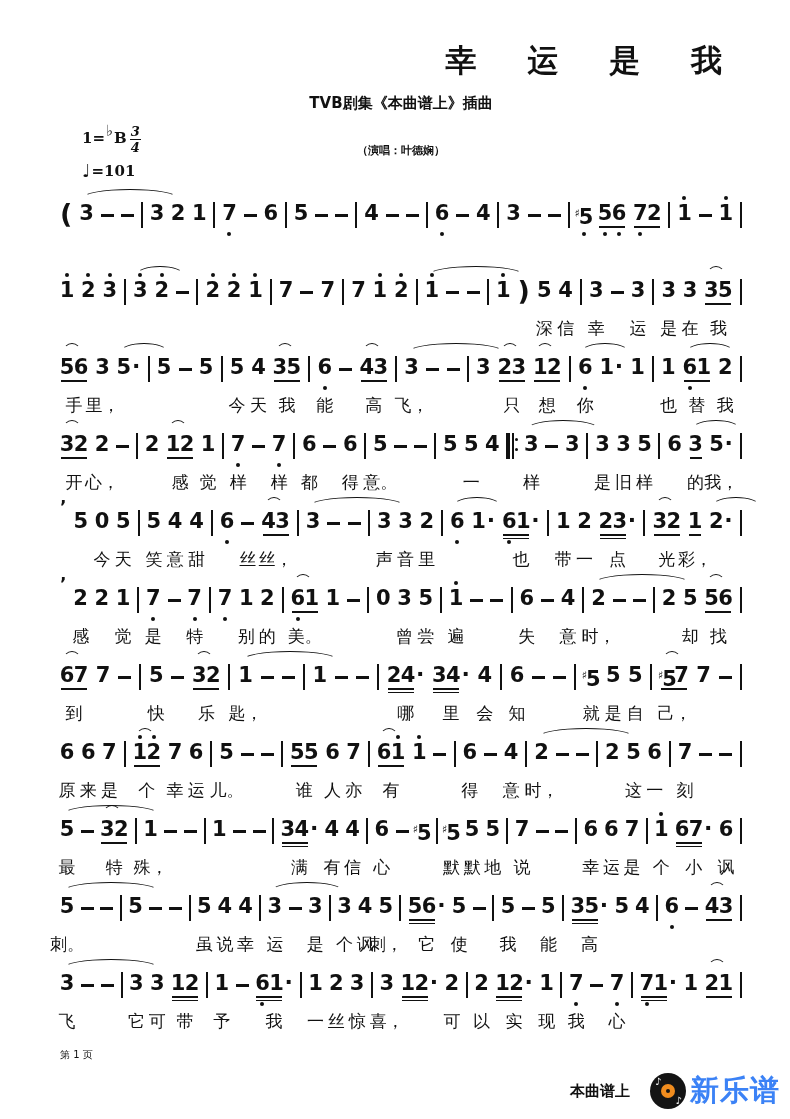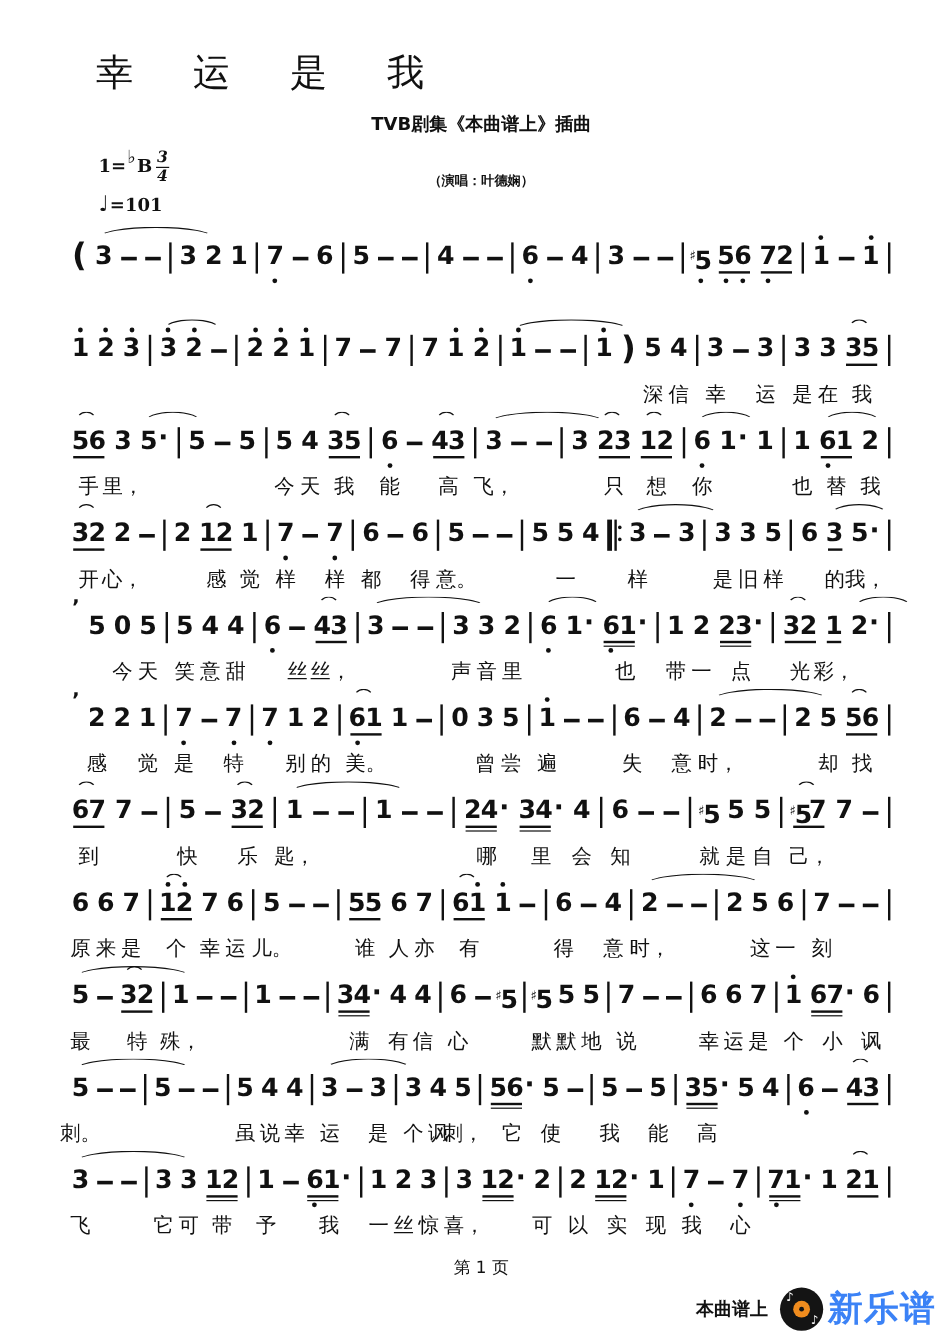--- a/index.html
+++ b/index.html
@@ -5,21 +5,21 @@
   * { margin:0; padding:0; box-sizing:border-box; }
   html,body { background:#ffffff; }
   body {
     width:790px; height:1119px; margin:0 auto; overflow:hidden;
     font-family:"DejaVu Sans","Liberation Sans",sans-serif; color:#111; position:relative;
   }
   .page { width:100%; height:100%; padding:0 48px 0 60px; position:relative; }
 
   
   .title {
-    text-align:left; padding-top:40px; font-size:31px; font-weight:normal;
+    text-align:right; padding-top:40px; font-size:31px; font-weight:bold;
     letter-spacing:20px; text-indent:20px;
     font-family:"DejaVu Serif","Liberation Serif",serif;
   }
   .subtitle { text-align:center; margin-top:12px; font-size:15px; font-weight:bold; }
   .headrow { position:relative; height:76px; margin-top:4px; }
   .keyblock { position:absolute; left:22px; top:6px; font-size:15px; font-weight:bold;
               font-family:"DejaVu Serif","Liberation Serif",serif; }
   .keyline { display:flex; align-items:center; }
   .flat { font-size:15px; position:relative; top:-7px; margin:0 1px; }
   .frac { display:inline-flex; flex-direction:column; align-items:center; margin-left:3px;
@@ -57,23 +57,23 @@
   .rb2 { position:absolute; left:5.5px; top:0; bottom:0; width:1.7px; background:#111; }
   .rdot { position:absolute; left:9px; width:3px; height:3px; border-radius:50%; background:#111; }
   .rdot1 { top:5px; } .rdot2 { top:15px; }
   .arc { position:absolute; top:-6px; left:3px; height:10px;
          border-top:1.7px solid #111; border-left:1px solid transparent; border-right:1px solid transparent;
          border-radius:50% 50% 0 0 / 90% 90% 0 0; }
   .lyr { position:absolute; top:45px; left:50%; transform:translateX(-50%);
          font-size:17px; font-weight:500; white-space:nowrap; }
 
   
-  .pageno { text-align:center; font-size:14px; margin-top:6px; }
+  .pageno { font-size:10px; margin-top:6px; }
   .brand { position:absolute; right:10px; bottom:8px; display:flex; align-items:center; }
-  .brandpre { font-size:15px; font-weight:bold; margin-right:10px; }
+  .brandpre { font-size:15px; font-weight:bold; margin-right:20px; }
   .record { width:36px; height:36px; border-radius:50%; background:#141414; position:relative;
             display:inline-block; margin-right:4px; }
   .rc { position:absolute; left:11px; top:11px; width:14px; height:14px; border-radius:50%;
         background:#f08c1e; }
   .rc::after { content:""; position:absolute; left:5px; top:5px; width:4px; height:4px;
                border-radius:50%; background:#141414; }
   .nglyph { position:absolute; left:5px; top:3px; color:#fff; font-size:10px; }
   .nglyph2 { left:auto; right:4px; top:auto; bottom:3px; }
   .brandname { font-size:29px; font-weight:800; letter-spacing:1px; color:#3b82f6; }
 </style>

